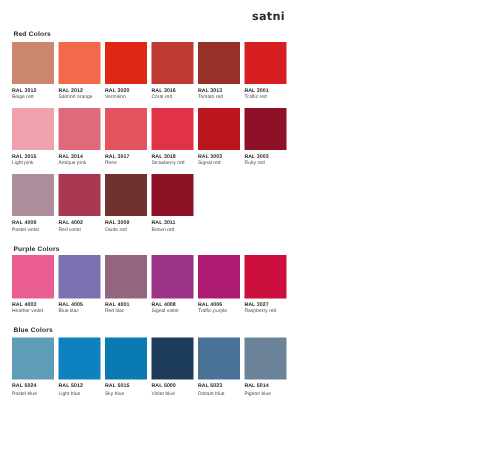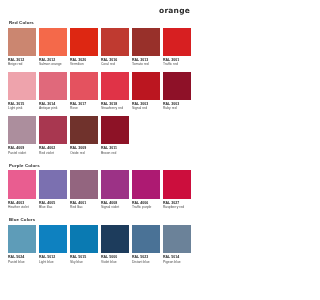--- a/index.html
+++ b/index.html
@@ -79,21 +79,21 @@
   }
   .gap-sm { height: 3px; }
   .gap-md { height: 6px; }
 </style>
 </head>
 <body>
 
 <div class="page">
 
   <div class="brand-bar">
-    <span class="brand">orange</span>
+    <span class="brand">satni</span>
   </div>
 
   <div class="section">
     <div class="section-title">Red Colors</div>
 
     <div class="row">
       <div class="cell">
         <span class="swatch" style="background:#cb8670;"></span>
         <div class="cap">
           <div class="ral">RAL 3012</div>

